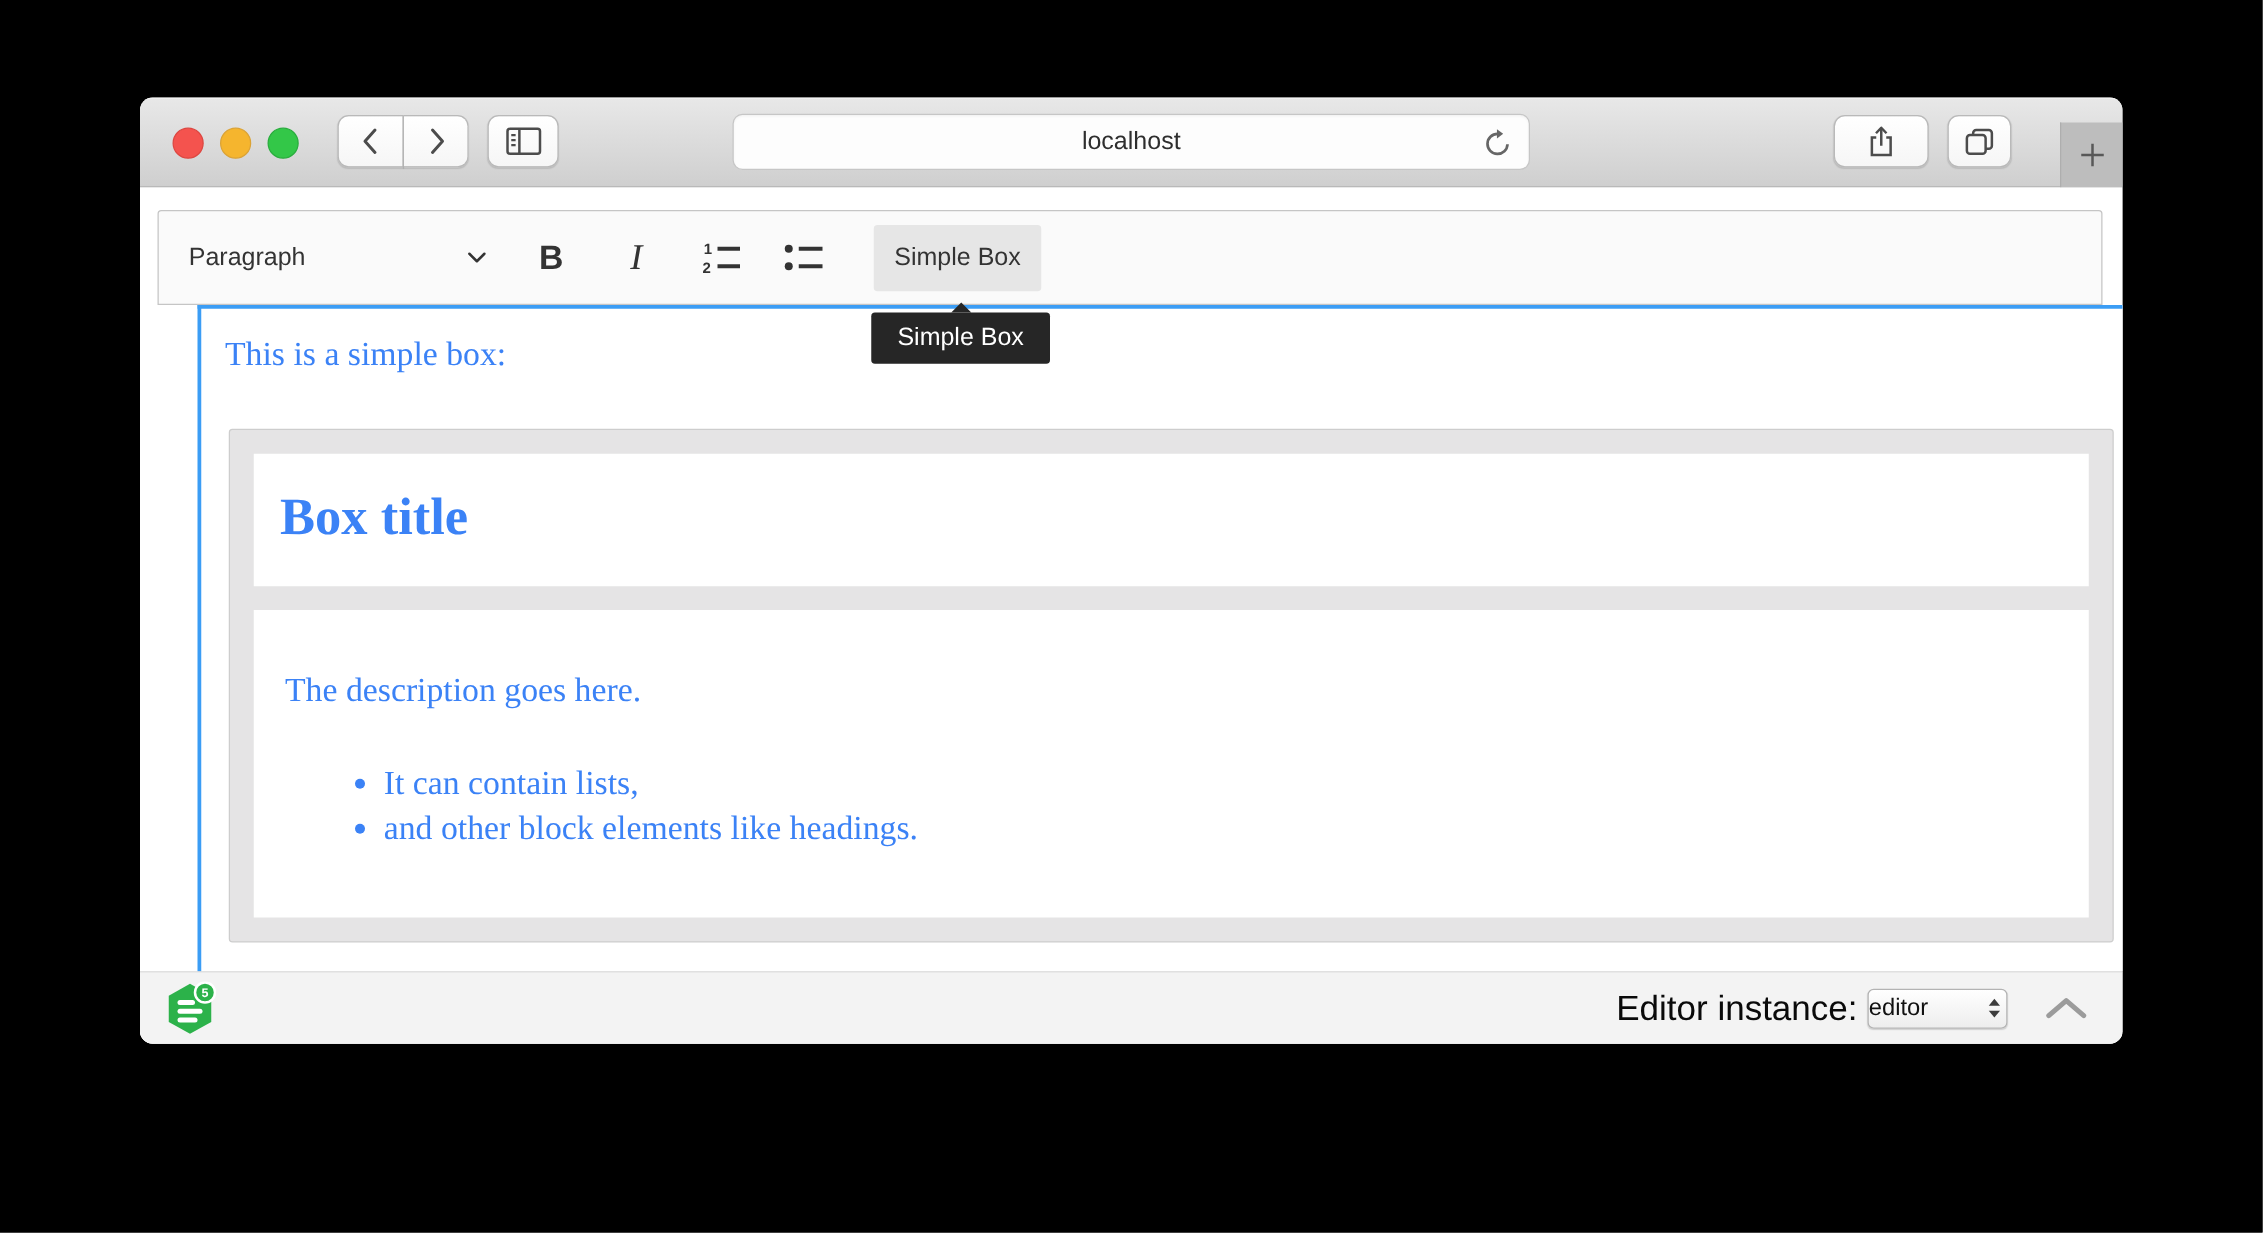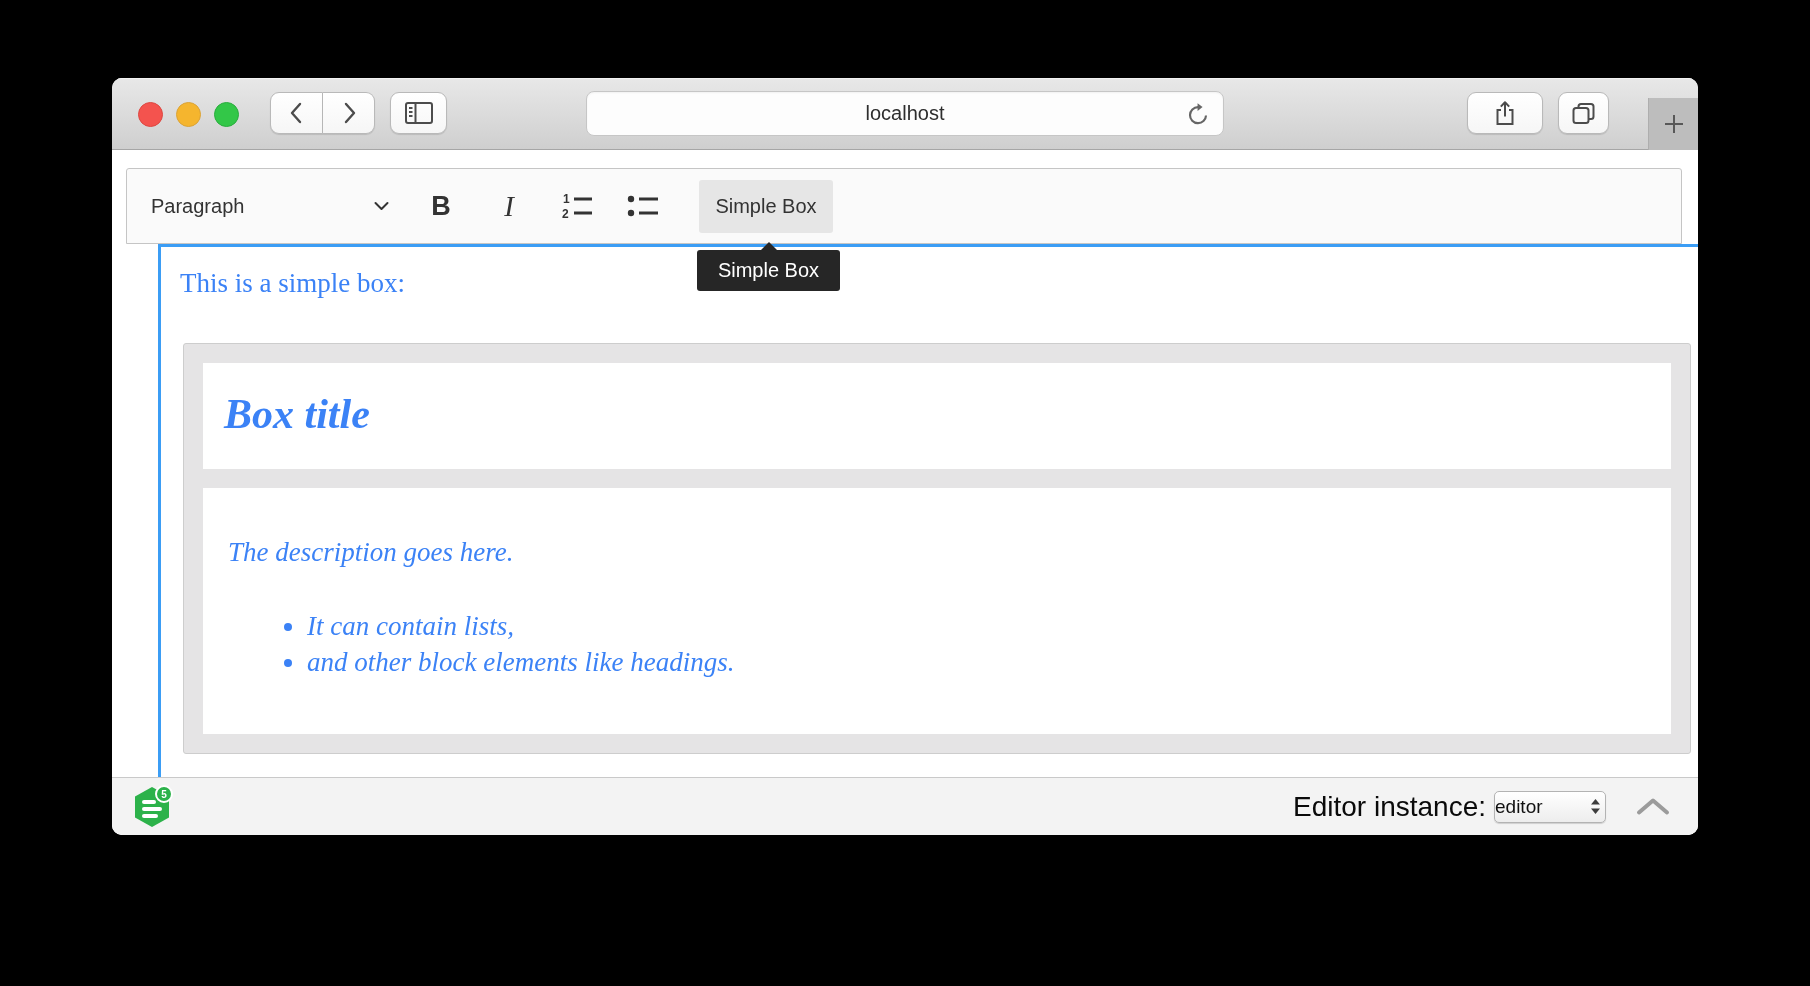--- a/index.html
+++ b/index.html
@@ -76,21 +76,21 @@
              border-right:8px solid transparent; border-bottom:8px solid #262626; }
 
   
   .editable { position:absolute; left:14px; top:94px; width:1556px; height:533px;
               background:#fff; border:3px solid #3b9df5; border-bottom:none;
               font-family:"Liberation Serif",serif; font-size:27px; color:#3b82f6;
               padding:0 19px; overflow:hidden;margin-left:32px; }
   .intro { margin:20px 0 0 0; line-height:1.25; }
 
   .simple-box { margin:42px 1px 0 3px; background:#e5e4e5;
-                border:1px solid #cdcdcd; border-radius:3px; padding:19px;font-style:italic; }
+                border:1px solid #cdcdcd; border-radius:3px; padding:19px; }
   .simple-box-title { background:#fff; font-size:42px; font-weight:bold;
                       padding:25px 21px 29px; margin-bottom:19px; line-height:1.25; }
   .simple-box-desc { background:#fff; padding:48px 25px 54px; }
   .simple-box-desc p { line-height:1.25; }
   .simple-box-desc ul { margin-top:38px; padding-left:79px; }
   .simple-box-desc li { line-height:36px; }
 
   
   .bottombar { position:absolute; left:0; right:0; bottom:0; height:58px;
                background:#f3f3f3; border-top:1px solid #c9c9c9;

